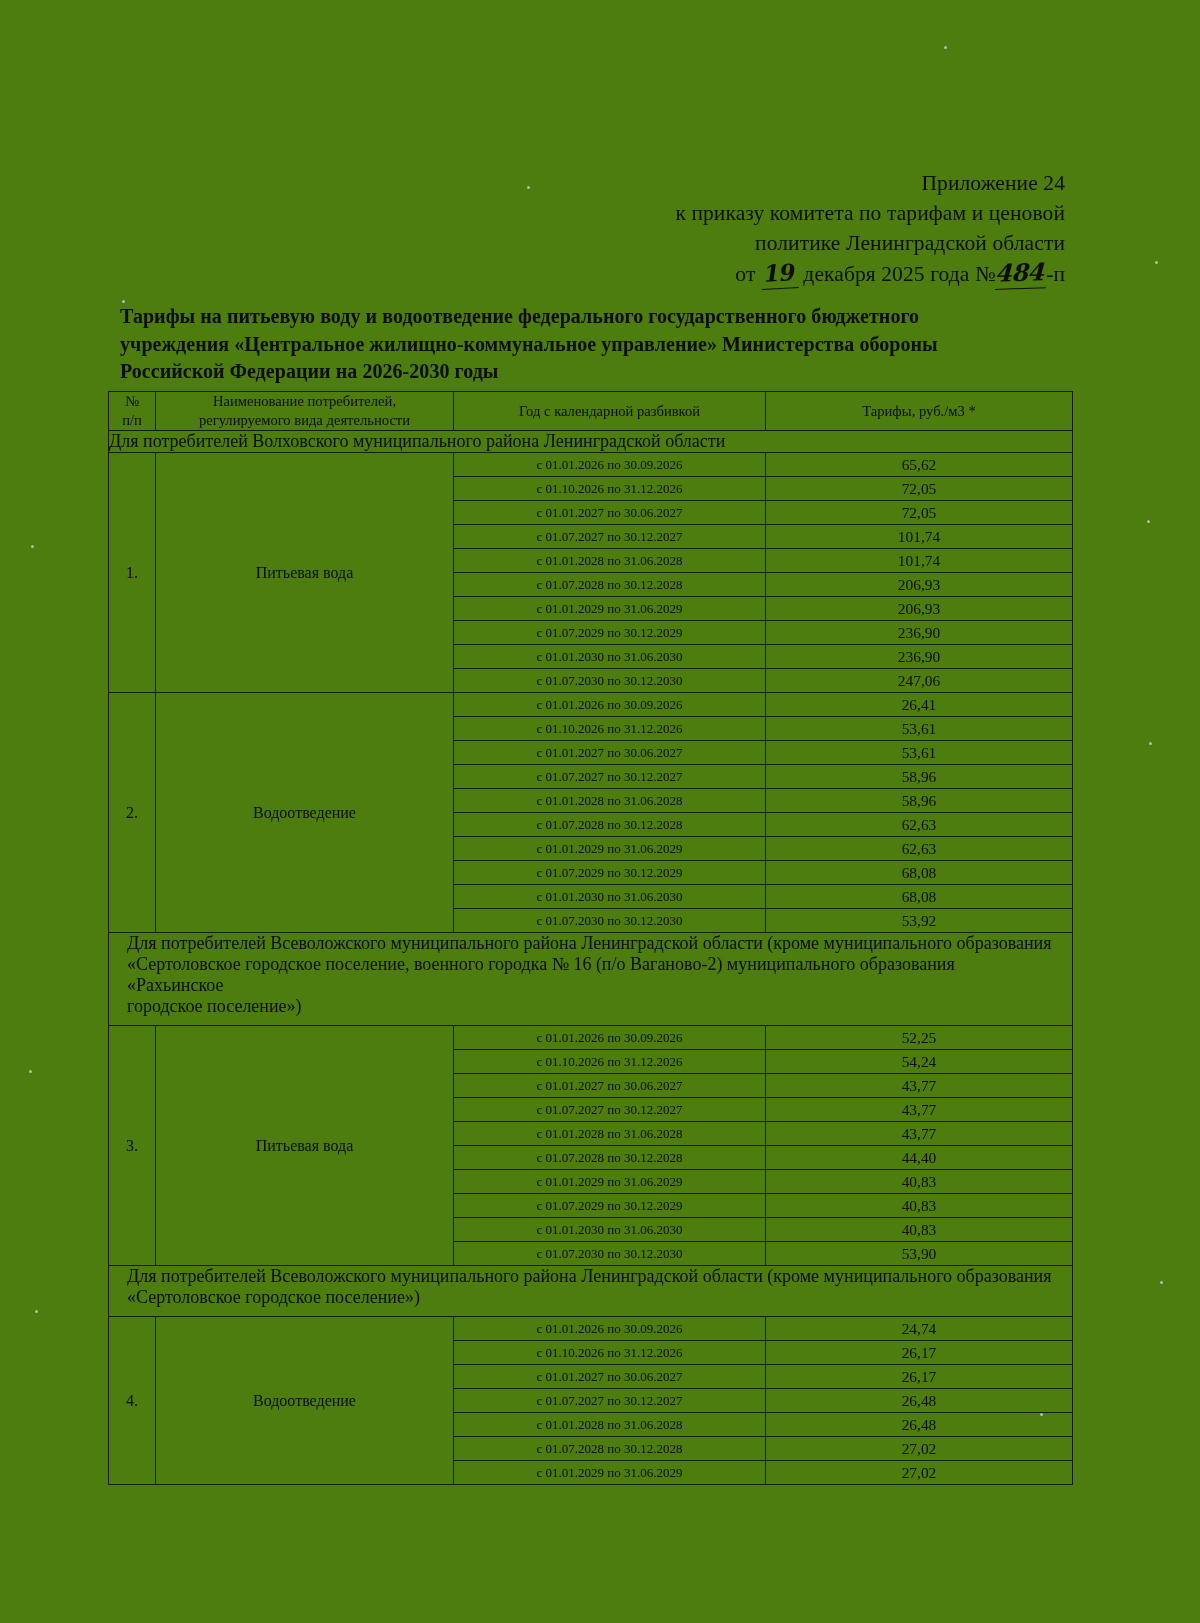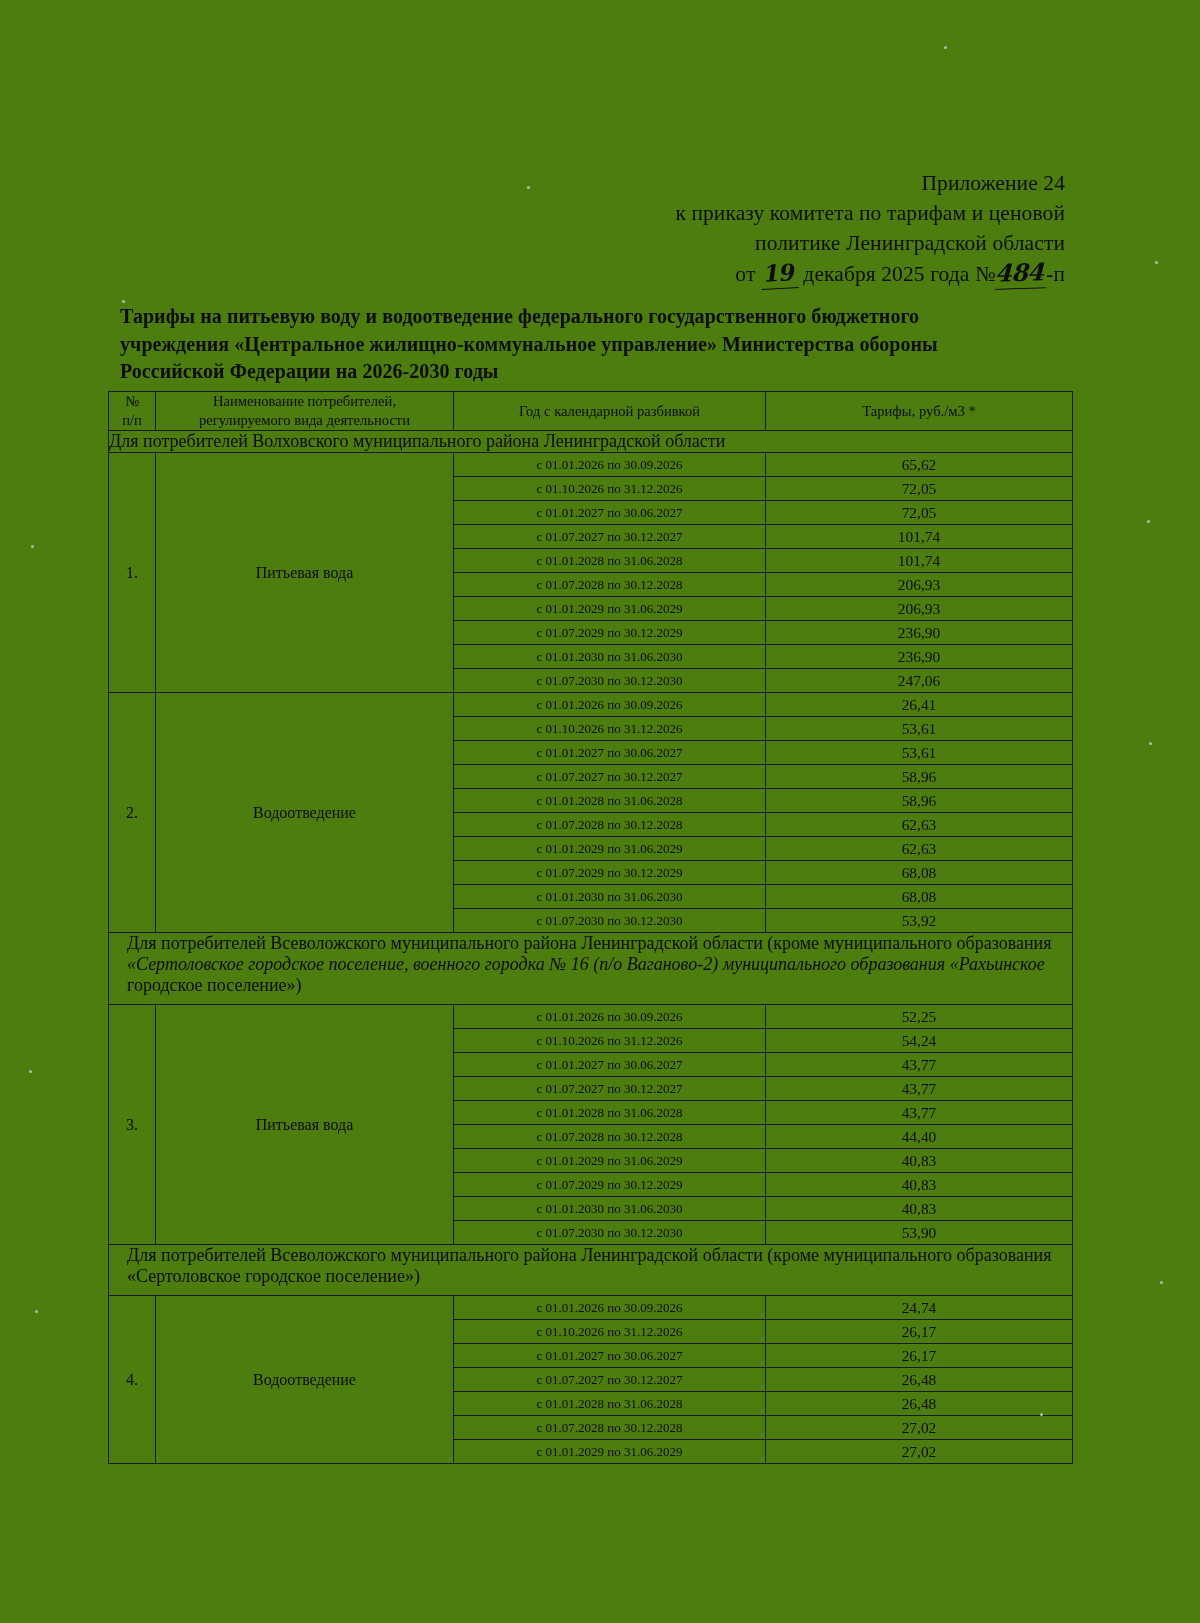--- a/index.html
+++ b/index.html
@@ -263,21 +263,21 @@
             <td class="year">с 01.01.2030 по 31.06.2030</td>
             <td class="tariff-val">68,08</td>
           </tr>
           <tr>
             <td class="year">с 01.07.2030 по 30.12.2030</td>
             <td class="tariff-val">53,92</td>
           </tr>
           <tr>
             <td class="section tall" colspan="4">
               <span style="display: block;">Для потребителей Всеволожского муниципального района Ленинградской области (кроме муниципального образования</span>
-              <span style="display: block; font-style: italic;">«Сертоловское городское поселение, военного городка № 16 (п/о Ваганово-2) муниципального образования «Рахьинское</span>
+              <span style="display: block;">«Сертоловское городское поселение, военного городка № 16 (п/о Ваганово-2) муниципального образования «Рахьинское</span>
               <span style="display: block;">городское поселение»)</span>
             </td>
           </tr>
           <tr>
             <td class="rownum" rowspan="10">3.</td>
             <td class="rowname" rowspan="10">Питьевая вода</td>
             <td class="year">с 01.01.2026 по 30.09.2026</td>
             <td class="tariff-val">52,25</td>
           </tr>
           <tr>

